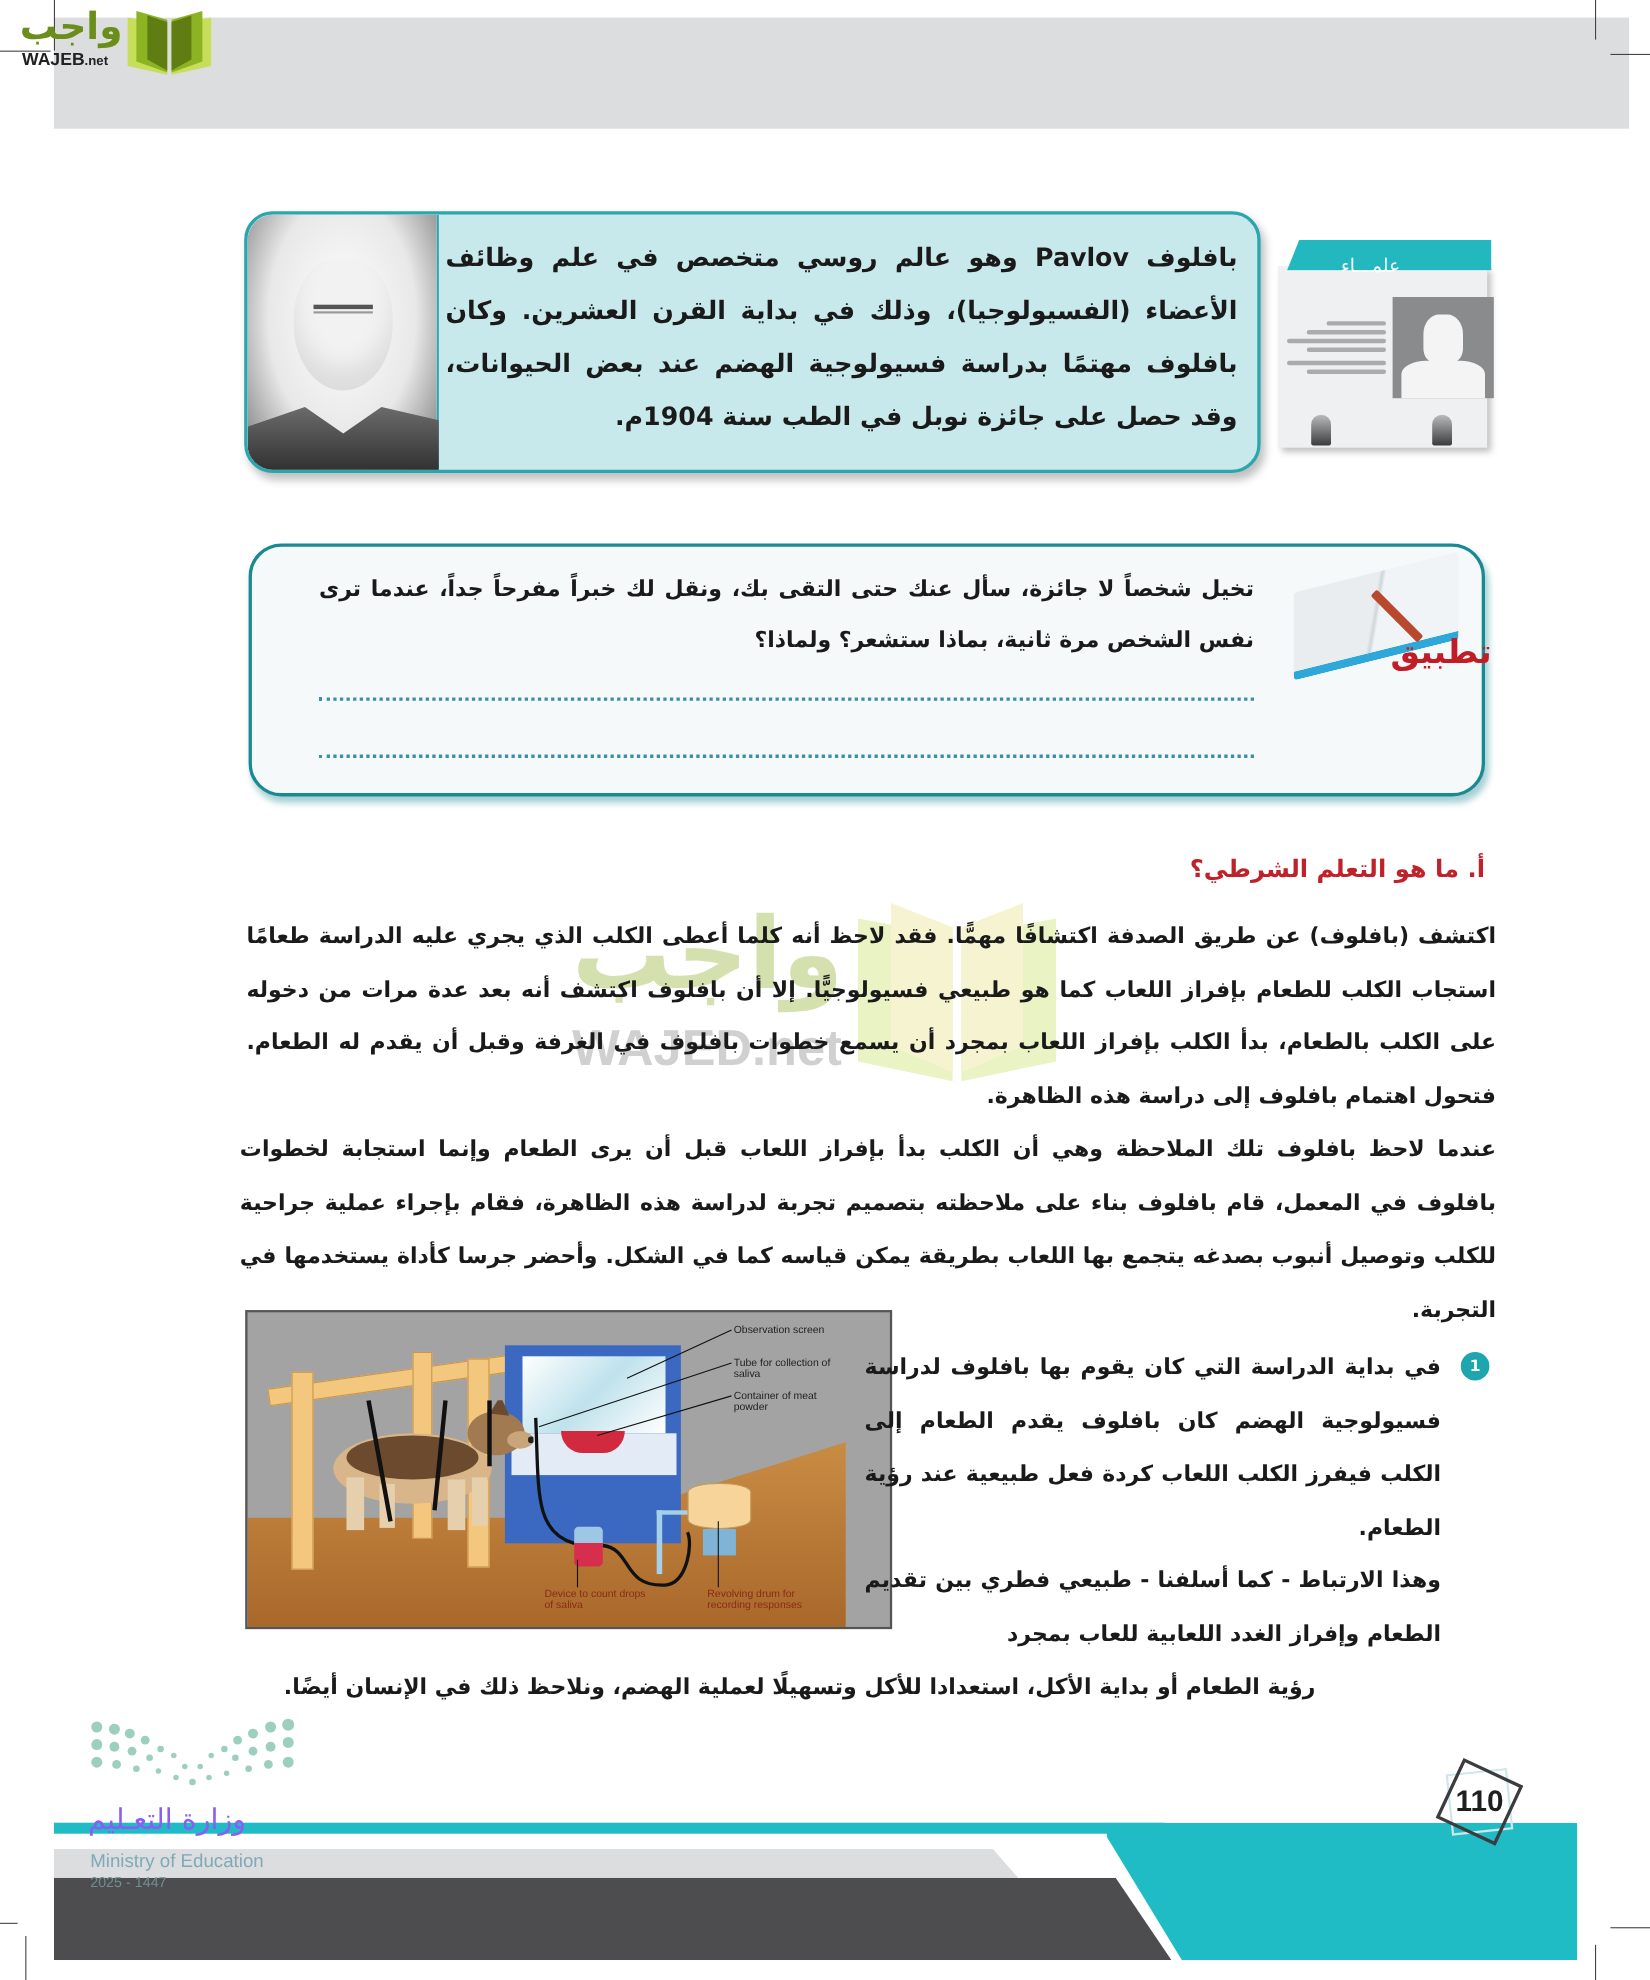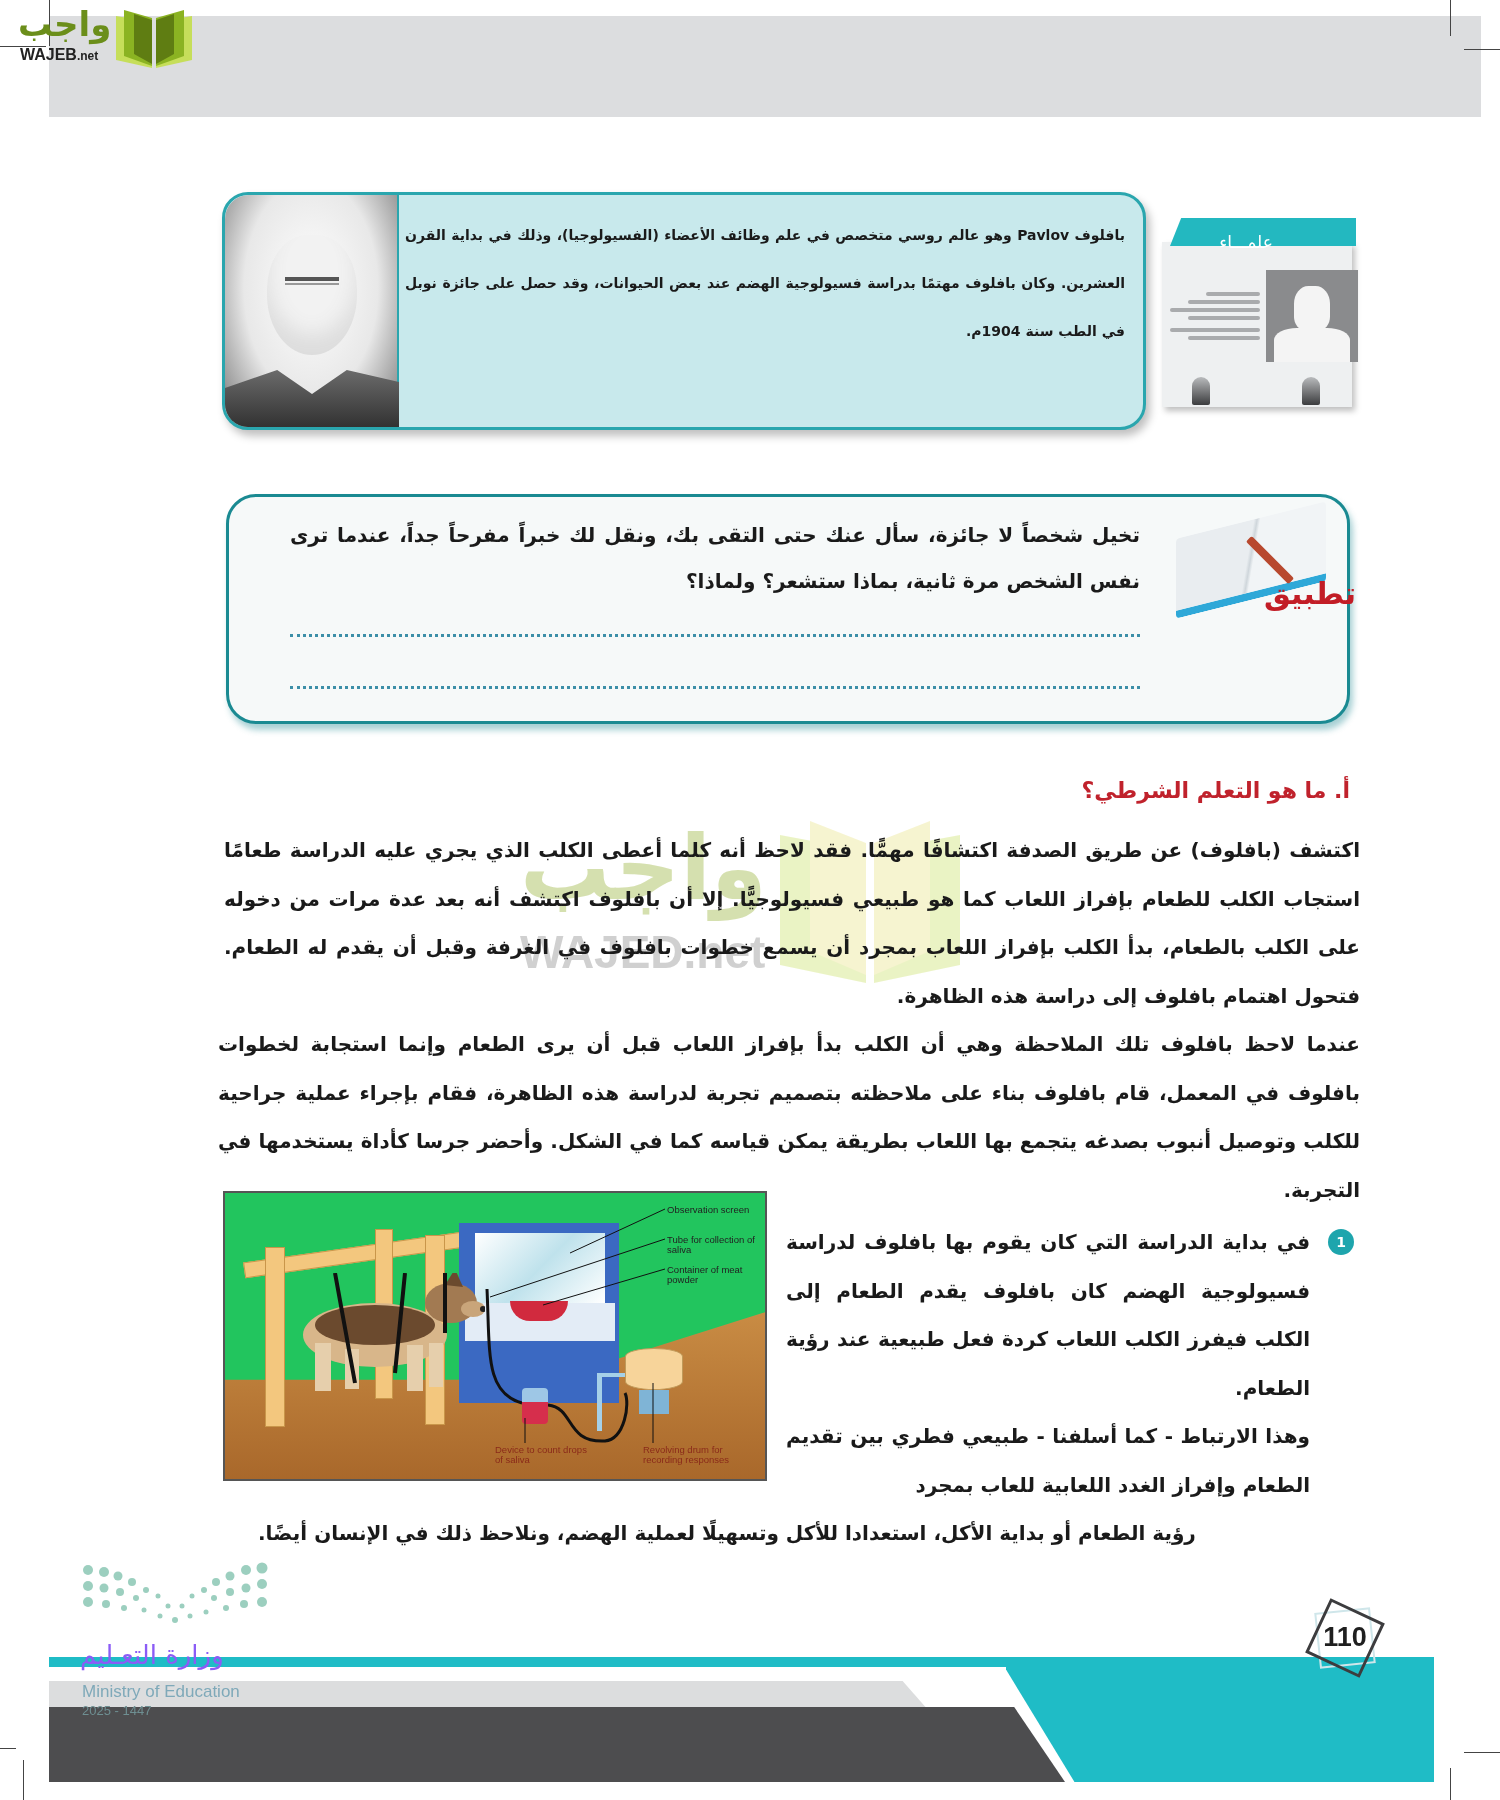--- a/index.html
+++ b/index.html
@@ -28,21 +28,21 @@
     .sci-card .lines { position: absolute; left: 14px; top: 80px; width: 90px; }
     .sci-card .lines div { height: 4px; background: #a9abad; border-radius: 2px; margin-bottom: 4px; }
     .sci-card .ring { position: absolute; top: 165px; width: 18px; height: 28px; border-radius: 9px 9px 2px 2px; background: linear-gradient(#b9bbbd, #3b3c3e); }
 
     
     .bio-box { position: absolute; left: 222px; top: 192px; width: 924px; height: 238px; background: #c8e9ec; border: 3px solid #2aa6ae; border-radius: 26px; box-shadow: 4px 6px 8px rgba(0,0,0,0.25); overflow: hidden; }
     .bio-photo { position: absolute; left: 0; top: 0; width: 174px; height: 232px; background: radial-gradient(ellipse at 50% 40%, #ffffff 0%, #e8e8e8 55%, #9a9a9a 85%, #4a4a4a 100%); border-right: 2px solid #2aa6ae; border-radius: 24px 0 0 24px; }
     .bio-photo .face { position: absolute; left: 42px; top: 40px; width: 90px; height: 120px; border-radius: 45% 45% 50% 50%; background: #f2f2f2; box-shadow: inset 0 -20px 20px #ddd; }
     .bio-photo .eyes { position: absolute; left: 60px; top: 82px; width: 54px; height: 8px; border-top: 4px solid #555; border-bottom: 2px solid #999; }
     .bio-photo .coat { position: absolute; left: 0; top: 175px; width: 174px; height: 60px; background: linear-gradient(180deg, #6b6b6b, #2f2f2f); clip-path: polygon(0 30%, 30% 0, 50% 40%, 70% 0, 100% 20%, 100% 100%, 0 100%); }
-    .bio-text { position: absolute; right: 18px; top: 16px; width: 720px; direction: rtl; text-align: justify; font-size: 14px; font-weight: bold; line-height: 48px; color: #1a1a1a; }
+    .bio-text { position: absolute; right: 18px; top: 16px; width: 720px; direction: rtl; text-align: justify; font-size: 23px; font-weight: bold; line-height: 48px; color: #1a1a1a; }
 
     
     .app-box { position: absolute; left: 226px; top: 494px; width: 1124px; height: 230px; background: #f6f9f9; border: 3px solid #1a8a92; border-radius: 30px; box-shadow: 3px 6px 6px rgba(60,150,160,0.45); }
     .app-icon { position: absolute; left: 1166px; top: 510px; width: 180px; height: 120px; }
     .app-icon .book { position: absolute; left: 10px; top: 10px; width: 150px; height: 80px; background: linear-gradient(100deg, #e9edf0 48%, #cfd6db 50%, #f1f4f6 52%); border-bottom: 8px solid #2ea8d8; transform: skewY(-14deg); border-radius: 4px; }
     .app-icon .pencil { position: absolute; left: 100px; top: 20px; width: 8px; height: 60px; background: #b8482e; transform: rotate(-45deg); border-radius: 2px; }
     .app-icon .label { position: absolute; left: 98px; top: 66px; font-size: 30px; font-weight: bold; color: #c21d26; direction: rtl; }
     .app-question { position: absolute; left: 290px; top: 512px; width: 850px; direction: rtl; text-align: justify; font-size: 20px; font-weight: bold; line-height: 46px; }
     .answer-line { position: absolute; left: 290px; width: 850px; height: 0; border-top: 3px dotted #3c8fa8; }
 
@@ -54,21 +54,21 @@
     .para1 { left: 224px; top: 826px; width: 1136px; }
     .para2 { left: 218px; top: 1020px; width: 1142px; }
 
     
     .watermark { position: absolute; left: 520px; top: 815px; width: 480px; height: 180px; opacity: 0.35; pointer-events: none; }
     .watermark .wm-ar { position: absolute; left: 0; top: 0; font-size: 90px; font-weight: bold; color: #8aa81e; direction: rtl; }
     .watermark .wm-en { position: absolute; left: 0; top: 110px; font-size: 46px; font-weight: bold; color: #7a7a7a; font-family: "Liberation Sans", sans-serif; }
     .watermark .wm-book { position: absolute; left: 250px; top: 0; width: 200px; height: 170px; }
 
     
-    .figure { position: absolute; left: 223px; top: 1191px; width: 544px; height: 290px; border: 2px solid #555; background: #22c55e; overflow: hidden; }
+    .figure { position: absolute; left: 223px; top: 1191px; width: 588px; height: 290px; border: 2px solid #555; background: #a3a3a3; overflow: hidden; }
     .fig-floor { position: absolute; left: 0; top: 118px; width: 544px; height: 172px; background: linear-gradient(180deg, #c98c44, #a8672a); clip-path: polygon(0 40%, 60% 40%, 100% 0, 100% 100%, 0 100%); }
     .fig-beam { position: absolute; background: #f3c77e; border: 1px solid #c9964a; }
     .fig-box { position: absolute; left: 234px; top: 30px; width: 160px; height: 180px; background: #3b69c2; }
     .fig-box-top { position: absolute; left: 240px; top: 110px; width: 150px; height: 38px; background: #e3ecf6; }
     .fig-screen { position: absolute; left: 250px; top: 40px; width: 130px; height: 70px; background: linear-gradient(135deg, #ffffff, #bfe2ec 50%, #ffffff); }
     .fig-bowl { position: absolute; left: 285px; top: 108px; width: 58px; height: 20px; background: #d12a3e; border-radius: 0 0 30px 30px; }
     .fig-dog { position: absolute; left: 70px; top: 80px; width: 190px; height: 120px; }
     .fig-device { position: absolute; left: 297px; top: 195px; width: 26px; height: 36px; background: linear-gradient(180deg, #9ec7e6 40%, #d62e4c 40%); border-radius: 4px; }
     .fig-drum { position: absolute; left: 400px; top: 155px; width: 58px; height: 42px; background: #f7d49a; border-radius: 50% / 20%; border: 1px solid #c09a5a; }
     .fig-drum-base { position: absolute; left: 414px; top: 197px; width: 30px; height: 24px; background: #7fb4d6; }

